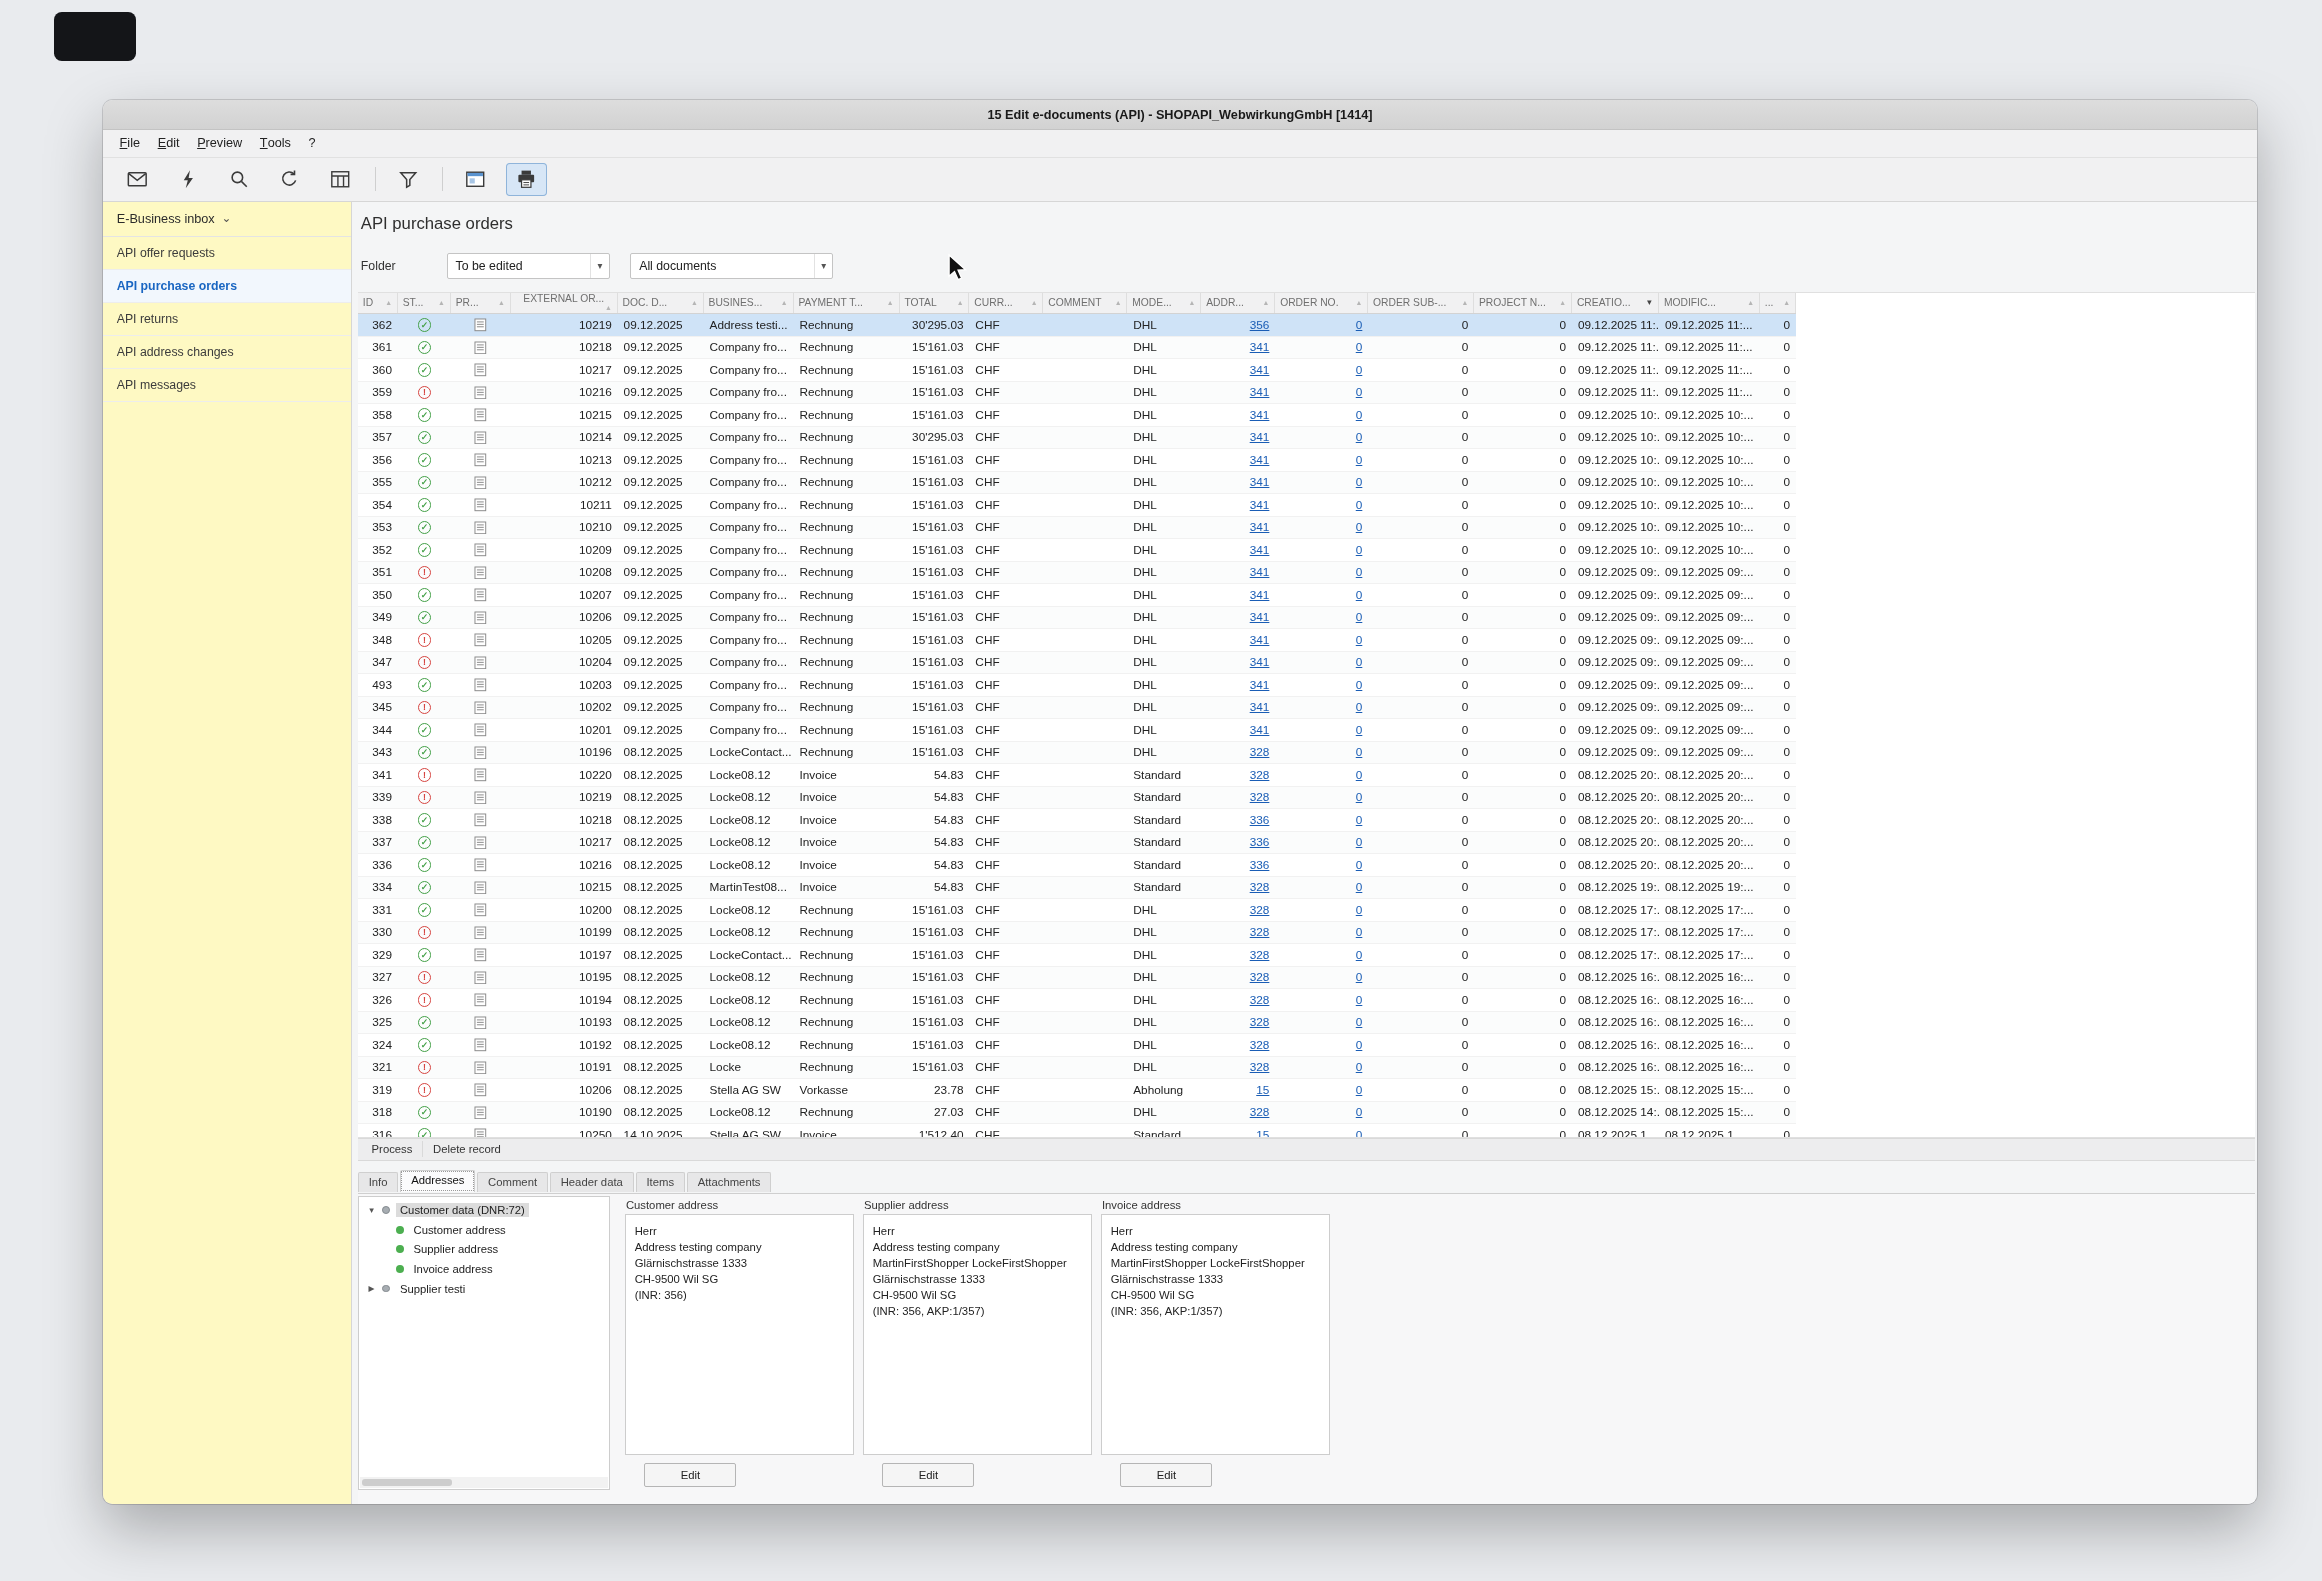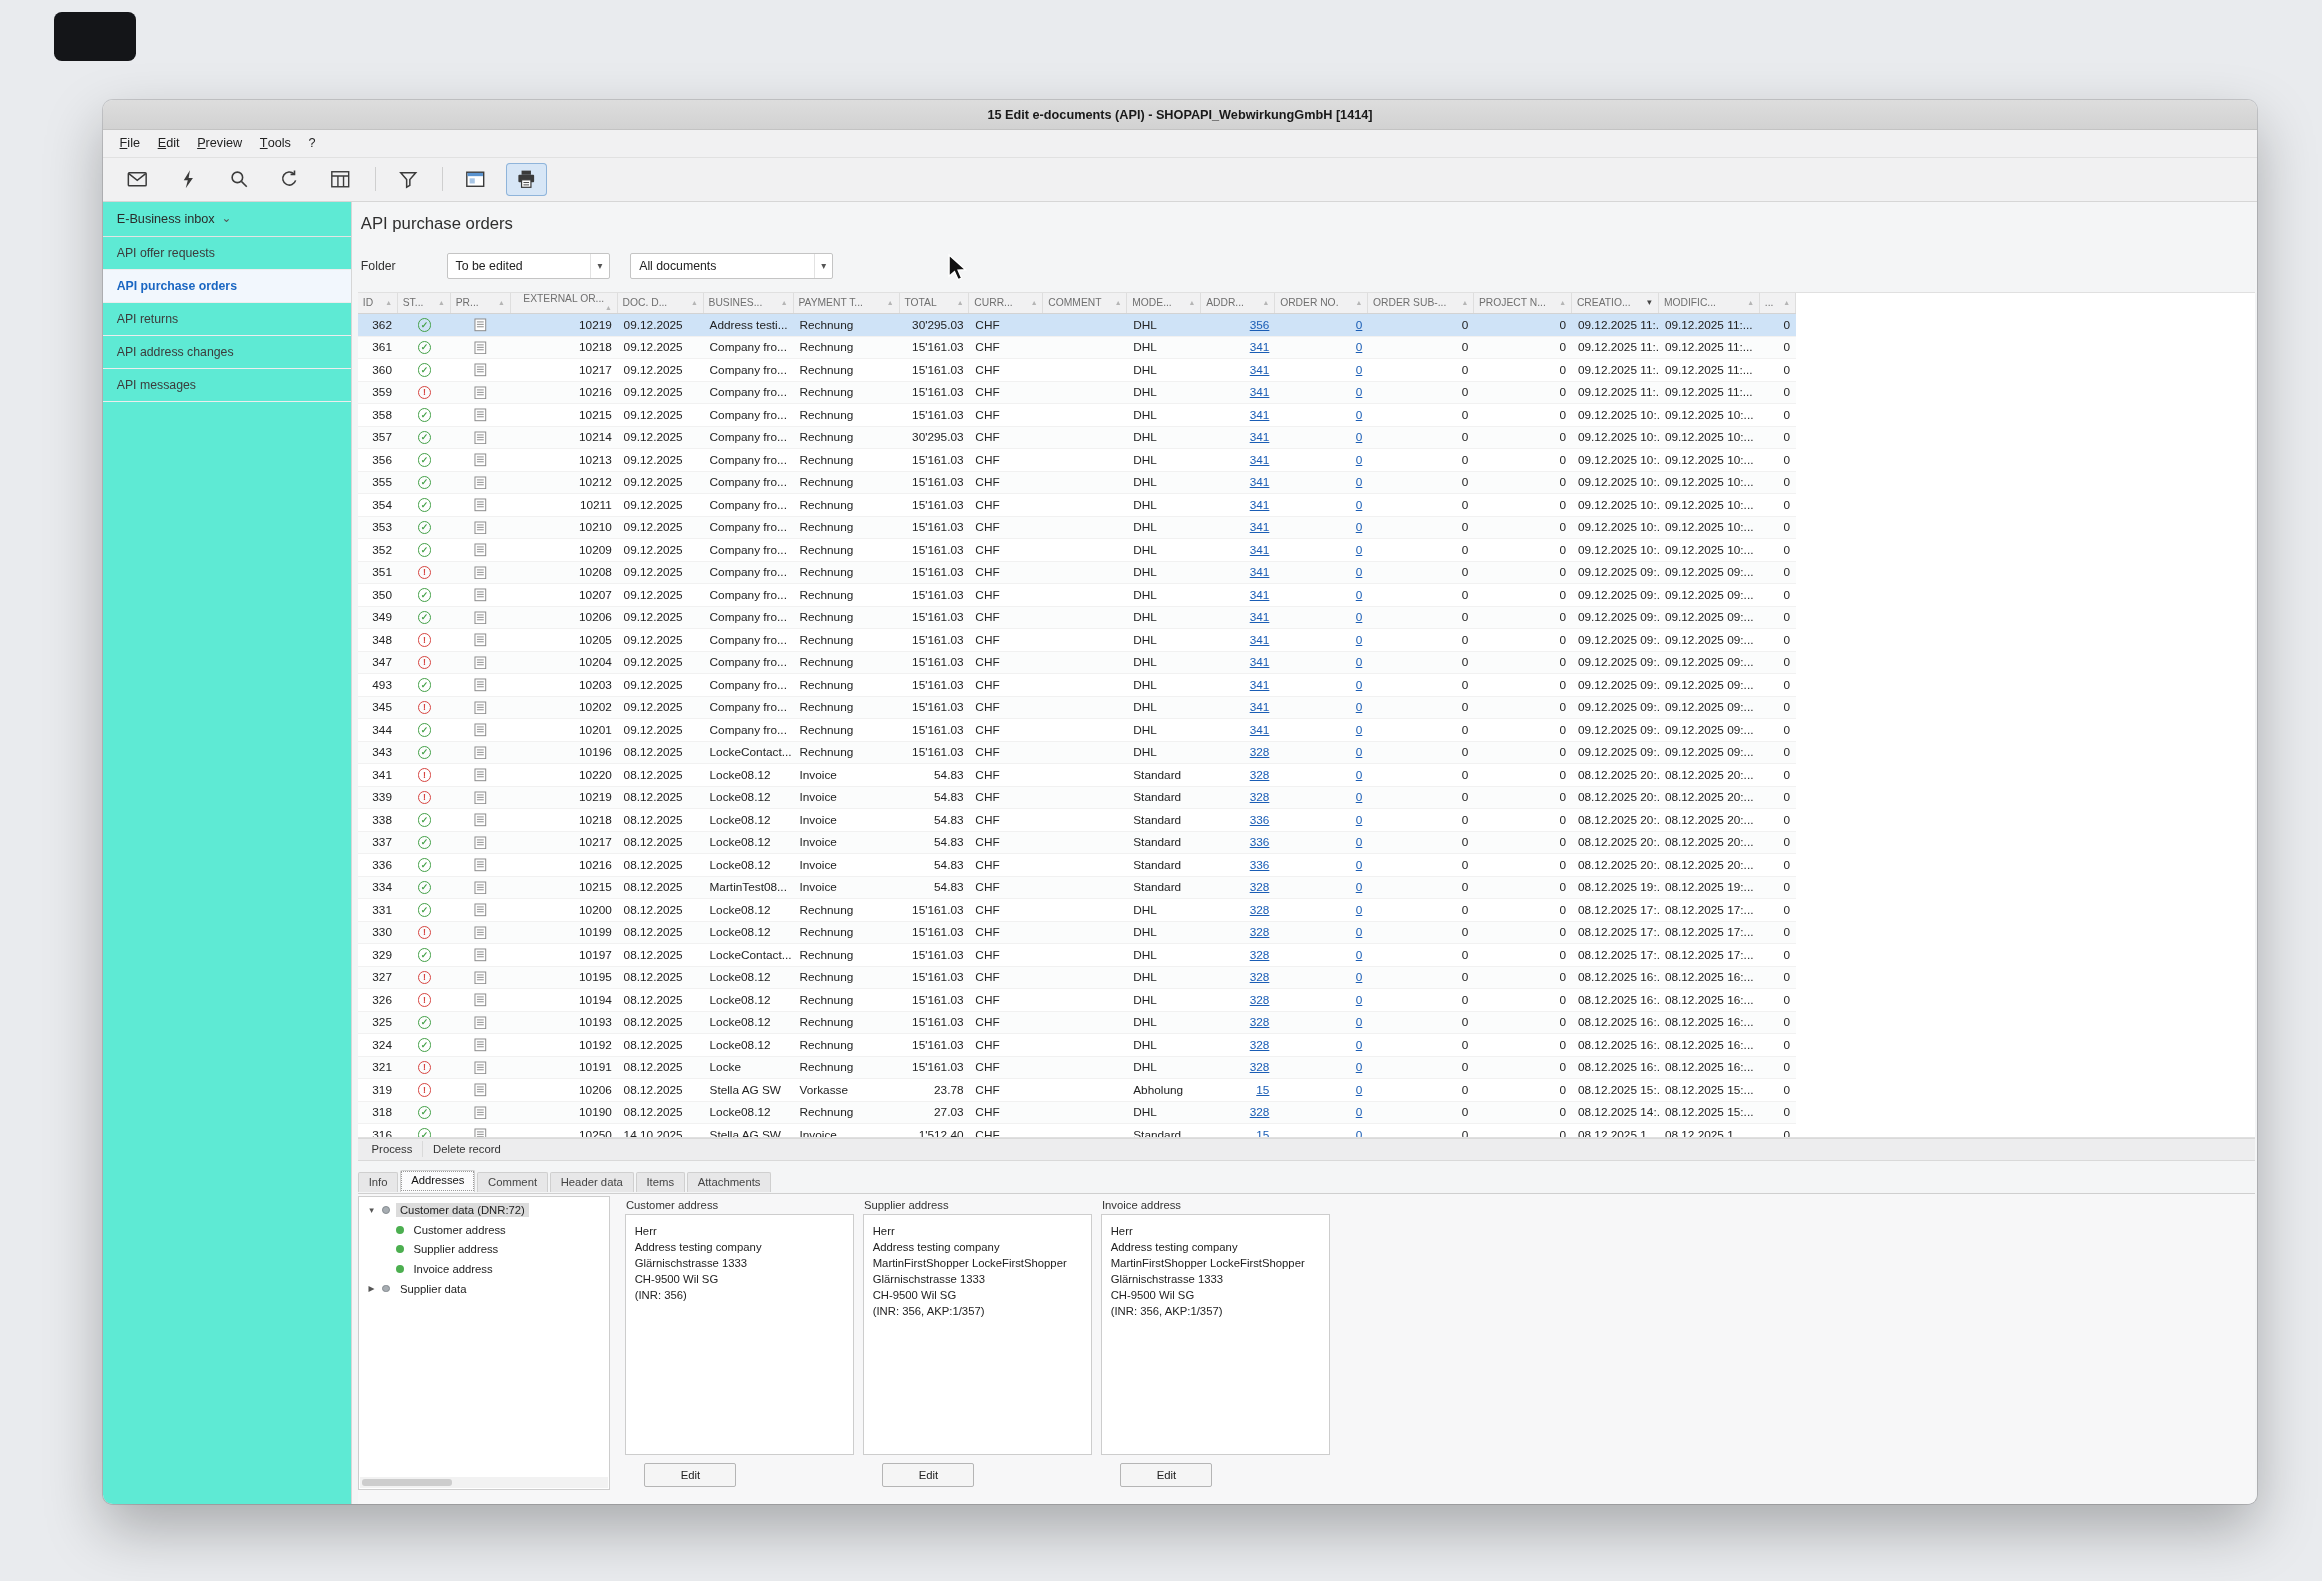--- a/index.html
+++ b/index.html
@@ -30,21 +30,21 @@
   .menu-item{padding:0 8.8px;height:100%;display:flex;align-items:center;cursor:default;}
   .toolbar{
     height:43px;flex:0 0 auto;background:#f1f1f2;border-bottom:1px solid #d6d6d6;
     display:flex;align-items:center;padding-left:13.7px;
   }
   .tool-btn{width:41px;height:33px;display:flex;align-items:center;justify-content:center;border-radius:3.9px;margin-right:9.8px;}
   .tool-btn.active{background:#d7e6f6;box-shadow:inset 0 0 0 1px #8fb4da;}
   .tb-sep{width:1px;height:23.5px;background:#cfcfcf;margin:0 11.8px 0 3.9px;}
 
   .content{flex:1;display:flex;min-height:0;}
-  .sidebar{width:248px;flex:0 0 auto;background:#5eead4;border-right:1px solid #d6d6d6;}
+  .sidebar{width:248px;flex:0 0 auto;background:#fef9c3;border-right:1px solid #d6d6d6;}
   .sidebar-header{height:34px;display:flex;align-items:center;gap:6.9px;padding-left:13.7px;font-size:12.7px;color:#2b2b2b;border-bottom:1px solid #e4e4e4;}
   .chev{font-size:11.8px;color:#555;line-height:9.8px;}
   .side-item{height:32px;display:flex;align-items:center;padding-left:13.7px;font-size:12.3px;color:#3c3c3c;border-bottom:1px solid #ededed;cursor:default;}
   .side-item.active{color:#1a66c2;font-weight:bold;background:#f2f7fd;}
 
   .main{flex:1;position:relative;background:#f4f5f6;min-width:0;}
   .page-title{position:absolute;left:8.8px;top:12.7px;font-size:16.7px;color:#2e2e2e;}
   .folder-row{position:absolute;left:8.8px;top:51px;height:26.5px;display:flex;align-items:center;}
   .folder-label{font-size:12.3px;color:#333;width:86px;}
   .dropdown{height:25.5px;background:#fff;border:1px solid #c4c4c4;display:flex;align-items:center;font-size:12.3px;color:#222;padding-left:7.8px;box-sizing:border-box;border-radius:2px;}
@@ -1532,21 +1532,21 @@
                 <span class="dot green"></span>
                 <span class="tree-label">Supplier address</span>
               </div>
               <div class="tree-row child">
                 <span class="dot green"></span>
                 <span class="tree-label">Invoice address</span>
               </div>
               <div class="tree-row">
                 <span class="caret">▶</span>
                 <span class="dot gray"></span>
-                <span class="tree-label">Supplier data</span>
+                <span class="tree-label">Supplier testi</span>
               </div>
               <div class="tree-scroll">
                 <div class="tree-thumb"></div>
               </div>
             </div>
 
         <div id="addr-cards">
               <div class="addr-group" style="left: 267px;">
                 <div class="addr-label">Customer address</div>
                 <div class="addr-box">

